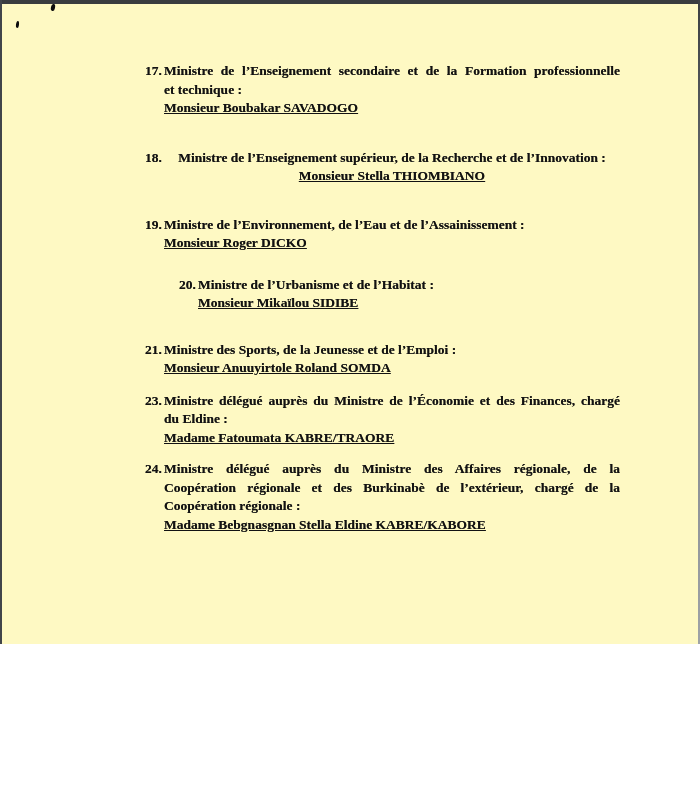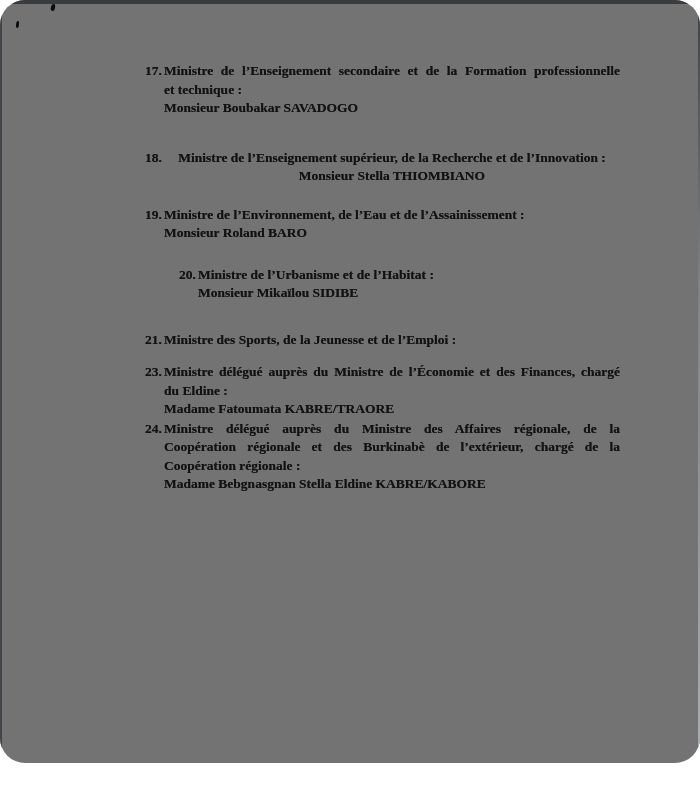--- a/index.html
+++ b/index.html
@@ -3,25 +3,24 @@
 <meta charset="utf-8">
 <style>
   html, body {
     margin: 0;
     padding: 0;
     background: #ffffff;
   }
   .page {
     position: relative;
     width: 700px;
-    height: 763px;
-    background: #737373;
+    height: 644px;
+    background: #fef9c3;
     overflow: hidden;
     font-family: "Liberation Serif", "DejaVu Serif", serif;
-    border-radius: 25px;
   }
   
   .edge-top {
     position: absolute; left: 0; top: 0;
     width: 700px; height: 4px;
     background: #393c3f;
   }
   .edge-left {
     position: absolute; left: 0; top: 0;
     width: 2px; height: 811px;
@@ -66,29 +65,29 @@
     position: absolute;
     left: 0;
     top: 0;
     white-space: nowrap;
   }
   .tline { display: block; }
   .tline.stretch {
     text-align: justify;
     text-align-last: justify;
   }
-  .name { display: block; }
+  .name { display: block; text-decoration: underline; }
   
   .i18 { margin-top: 31px; text-align: center; }
-  .i19 { margin-top: 20px; }
+  .i19 { margin-top: 30px; }
   .i20 { margin-top: 23px; margin-left: 34px; }
   .i21 { margin-top: 28px; }
   .i22 { margin-top: 19px; }
   .i23 { margin-top: 14px; }
-  .i24 { margin-top: 1px; }
+  .i24 { margin-top: 13px; }
 </style>
 </head>
 <body>
 
 <div class="page">
 
   <div class="edge-top"></div>
   <div class="edge-left"></div>
   <div class="edge-right"></div>
   <div class="speck-a"></div>
@@ -110,36 +109,37 @@
       <div class="body">
         <span class="tline">Ministre de l’Enseignement supérieur, de la Recherche et de l’Innovation :</span>
         <span class="name">Monsieur Stella THIOMBIANO</span>
       </div>
     </div>
 
     <div class="item i19">
       <span class="num">19.</span>
       <div class="body">
         <span class="tline">Ministre de l’Environnement, de l’Eau et de l’Assainissement :</span>
-        <span class="name">Monsieur Roland BARO</span>
+        <span class="name">Monsieur Roger DICKO</span>
       </div>
     </div>
 
     <div class="item i20">
       <span class="num">20.</span>
       <div class="body">
         <span class="tline">Ministre de l’Urbanisme et de l’Habitat :</span>
         <span class="name">Monsieur Mikaïlou SIDIBE</span>
       </div>
     </div>
 
     <div class="item i21">
       <span class="num">21.</span>
       <div class="body">
         <span class="tline">Ministre des Sports, de la Jeunesse et de l’Emploi :</span>
+        <span class="name">Monsieur Anuuyirtole Roland SOMDA</span>
       </div>
     </div>
 
 
     <div class="item i23">
       <span class="num">23.</span>
       <div class="body">
         <span class="tline stretch">Ministre délégué auprès du Ministre de l’Économie et des Finances, chargé</span>
         <span class="tline">du Eldine :</span>
         <span class="name">Madame Fatoumata KABRE/TRAORE</span>

